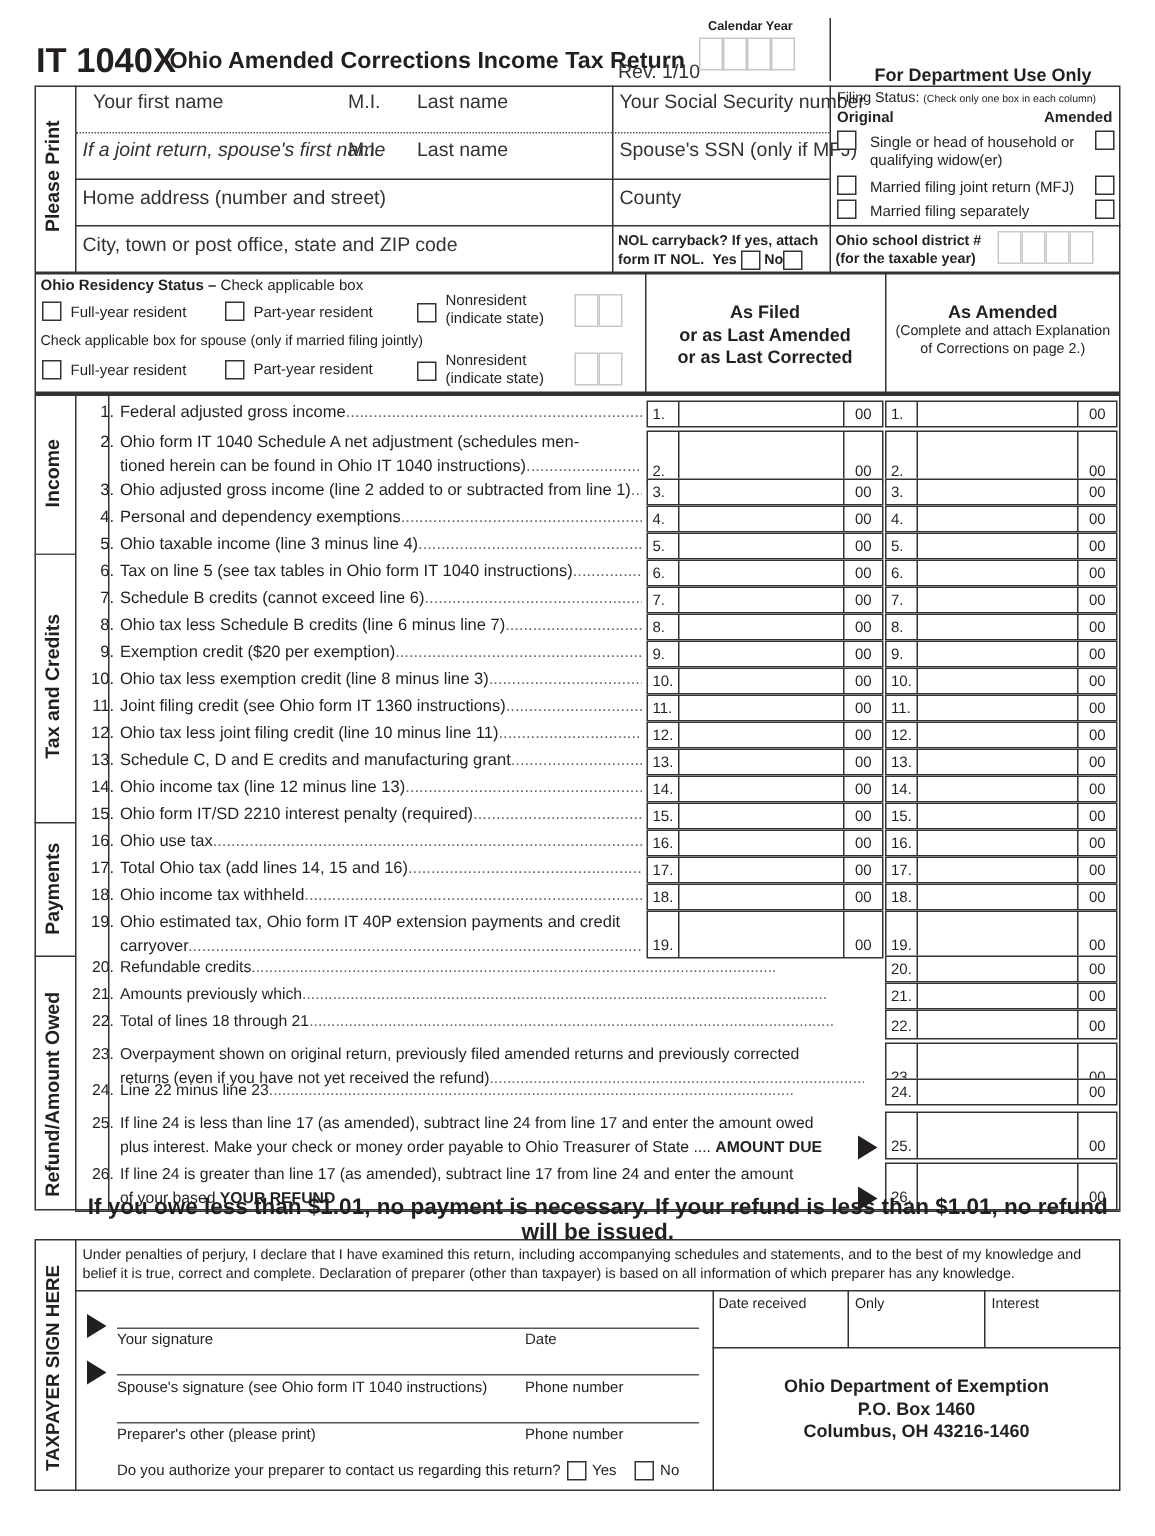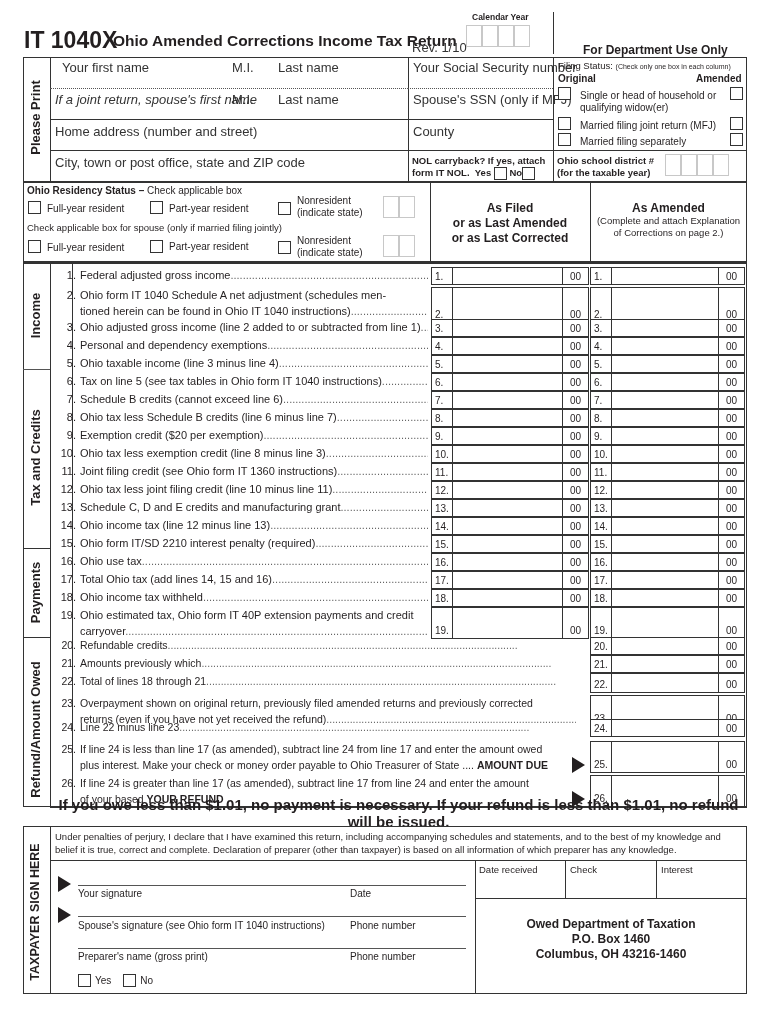--- a/index.html
+++ b/index.html
@@ -430,35 +430,36 @@
 <div class="hline-thin" style="left:78px;top:885px;width:388px;"></div>
 <div class="abs" style="left:78px;top:888px;font-size:10px;">Your signature</div>
 <div class="abs" style="left:350px;top:888px;font-size:10px;">Date</div>
 
 <span class="abs tri" style="left:58px;top:907px;"></span>
 <div class="hline-thin" style="left:78px;top:916px;width:388px;"></div>
 <div class="abs" style="left:78px;top:920px;font-size:10px;">Spouse's signature (see Ohio form IT 1040 instructions)</div>
 <div class="abs" style="left:350px;top:920px;font-size:10px;">Phone number</div>
 
 <div class="hline-thin" style="left:78px;top:948px;width:388px;"></div>
-<div class="abs" style="left:78px;top:951px;font-size:10px;">Preparer's name (gross print)</div>
+<div class="abs" style="left:78px;top:951px;font-size:10px;">Preparer's other (please print)</div>
 <div class="abs" style="left:350px;top:951px;font-size:10px;">Phone number</div>
 
 <div class="abs" style="left:78px;top:974px;font-size:10px;display:flex;align-items:center;gap:4px;">
+  <span>Do you authorize your preparer to contact us regarding this return?</span>
   <span class="cb"></span>
   <span>Yes</span>
   <span class="cb" style="margin-left:8px;"></span>
   <span>No</span>
 </div>
 
 <div class="vline" style="left:475px;top:860px;height:134px;"></div>
 <div class="vline" style="left:565px;top:860px;height:38px;"></div>
 <div class="vline" style="left:656px;top:860px;height:38px;"></div>
 <div class="hline" style="left:475px;top:898px;width:272px;"></div>
 <div class="abs" style="left:479px;top:864px;font-size:9.5px;">Date received</div>
-<div class="abs" style="left:570px;top:864px;font-size:9.5px;">Check</div>
+<div class="abs" style="left:570px;top:864px;font-size:9.5px;">Only</div>
 <div class="abs" style="left:661px;top:864px;font-size:9.5px;">Interest</div>
 
 <div class="abs bold center" style="left:475px;top:917px;width:272px;font-size:12px;line-height:15px;">
-  <div>Owed Department of Taxation</div>
+  <div>Ohio Department of Exemption</div>
   <div>P.O. Box 1460</div>
   <div>Columbus, OH 43216-1460</div>
 </div>
 
 </body></html>

